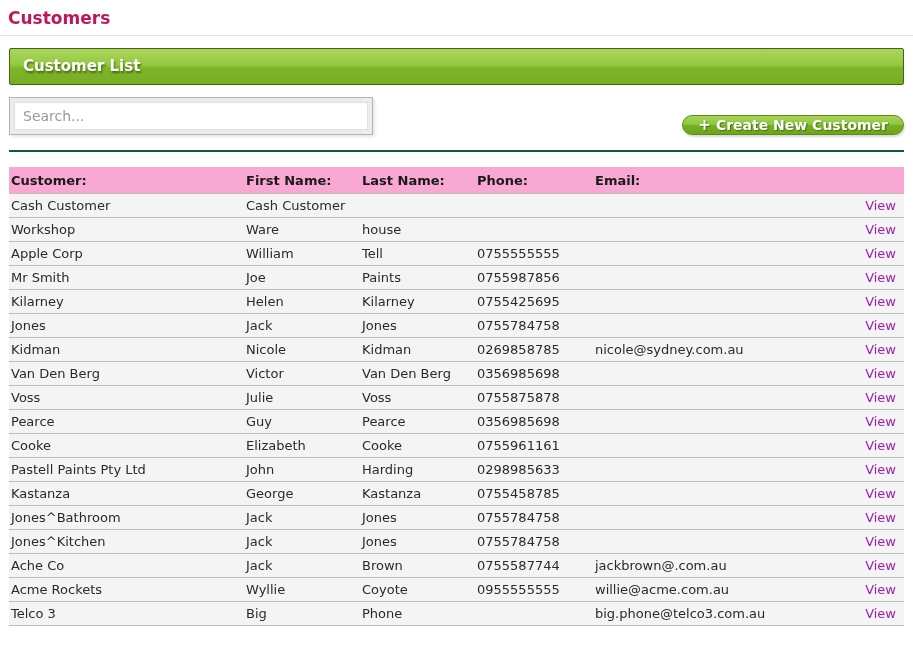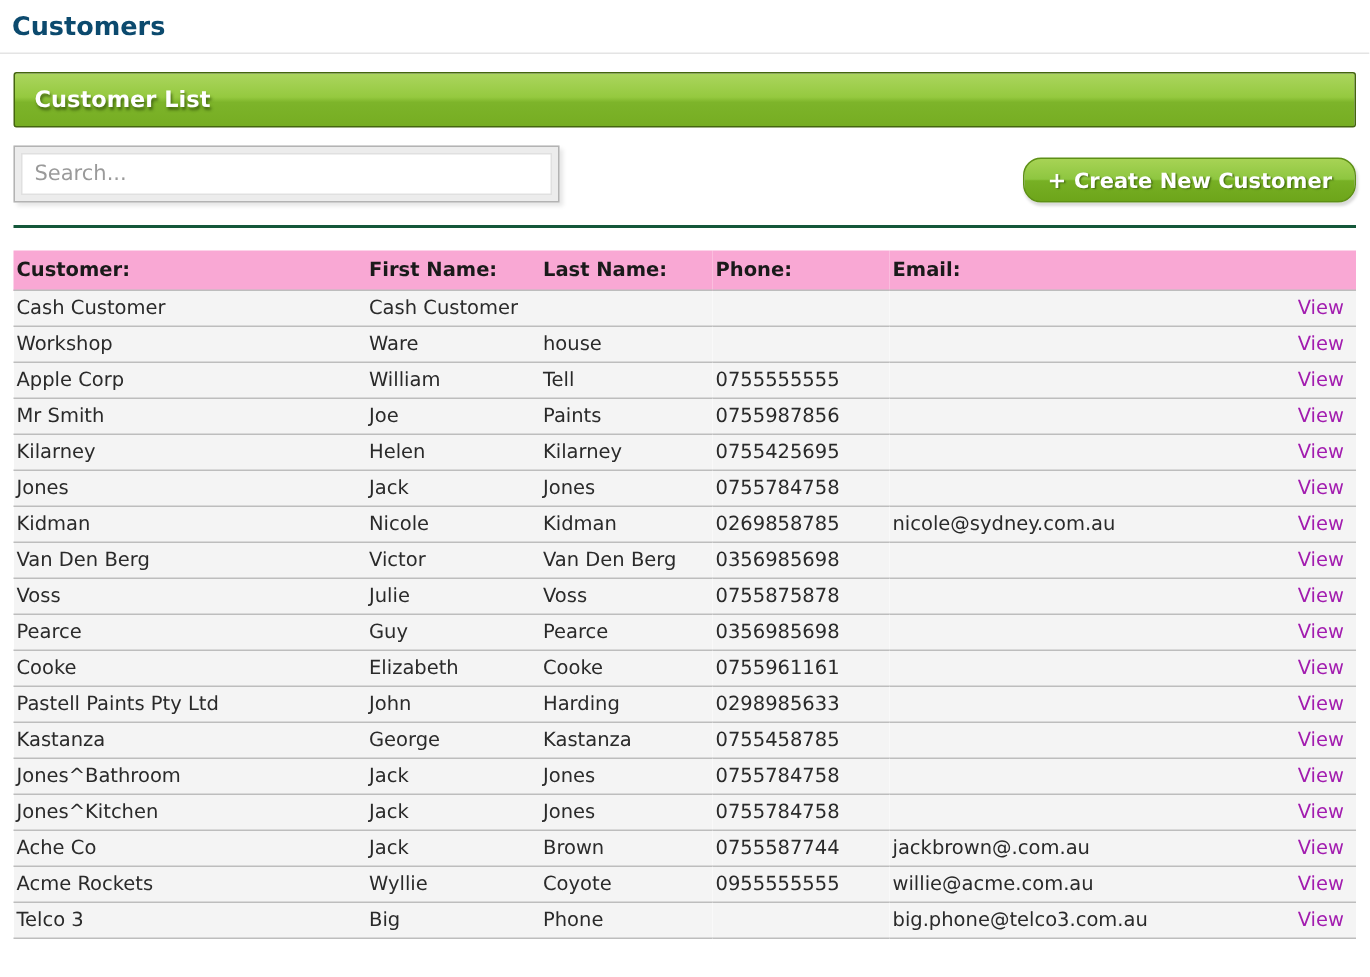--- a/index.html
+++ b/index.html
@@ -5,21 +5,21 @@
   * { margin: 0; padding: 0; box-sizing: border-box; }
   html, body {
     width: 913px; height: 651px;
     background: #ffffff;
     font-family: "DejaVu Sans", "Liberation Sans", sans-serif;
     overflow: hidden;
   }
   .page-title {
     font-size: 17px;
     font-weight: bold;
-    color: #0c4a6e;
+    color: #be185d;
     padding: 8px 8px 7px 8px;
   }
   .title-rule {
     border: none;
     border-top: 1px solid #e4e4e4;
   }
   .panel-header {
     margin: 12px 9px 0 9px;
     height: 37px;
     border: 1px solid #44650f;
@@ -50,21 +50,21 @@
     border: 1px solid #e0e0e0;
     background: #ffffff;
     font-family: "DejaVu Sans", "Liberation Sans", sans-serif;
     font-size: 14px;
     color: #444444;
     padding: 5px 8px;
     outline: none;
   }
   .search-input::placeholder { color: #9a9a9a; }
   .create-btn {
-    height: 30px;
+    height: 20px;
     padding: 0 15px;
     border: 1px solid #5d8f16;
     border-radius: 12px;
     background: linear-gradient(to bottom, #a7d355 0%, #8ec640 48%, #77b024 52%, #6da51a 100%);
     color: #ffffff;
     font-family: "DejaVu Sans", "Liberation Sans", sans-serif;
     font-size: 14px;
     font-weight: bold;
     text-shadow: 1px 1px 1px rgba(67, 105, 15, 0.9);
     cursor: pointer;

